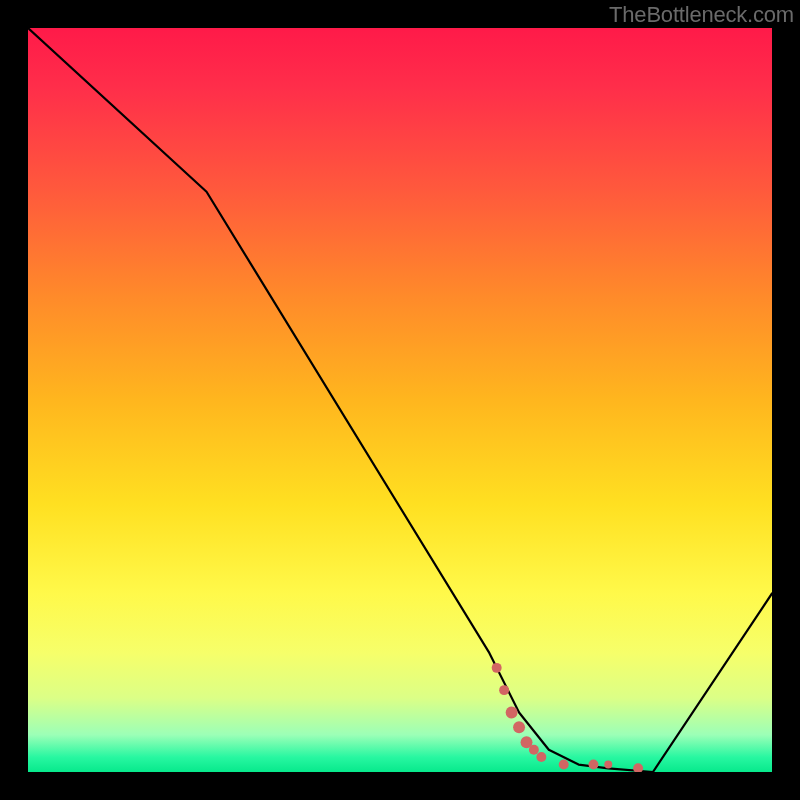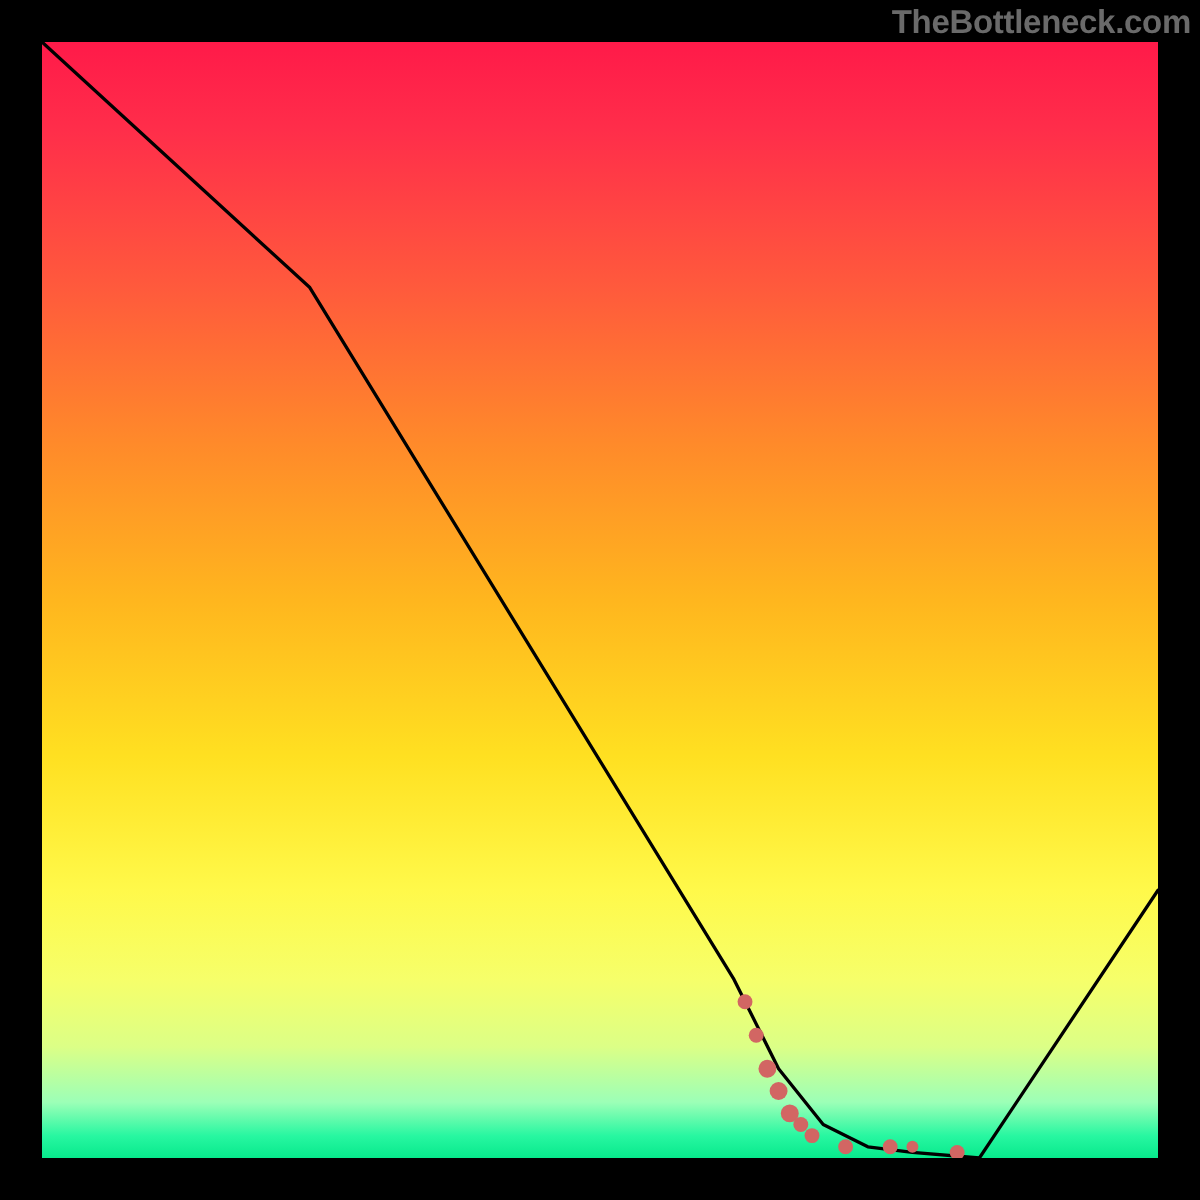--- a/index.html
+++ b/index.html
@@ -49,21 +49,21 @@
       #28f7a1 98%,
       #07e98c 100%
     );
   }
   .watermark {
     position: absolute;
     top: 2px;
     right: 6px;
     color: #6a6a6a;
     font-size: 22px;
-    font-weight: 700;
+    font-weight: 400;
     letter-spacing: -0.2px;
     user-select: none;
   }
   svg.overlay {
     position: absolute;
     left: 0;
     top: 0;
     width: 100%;
     height: 100%;
     pointer-events: none;

